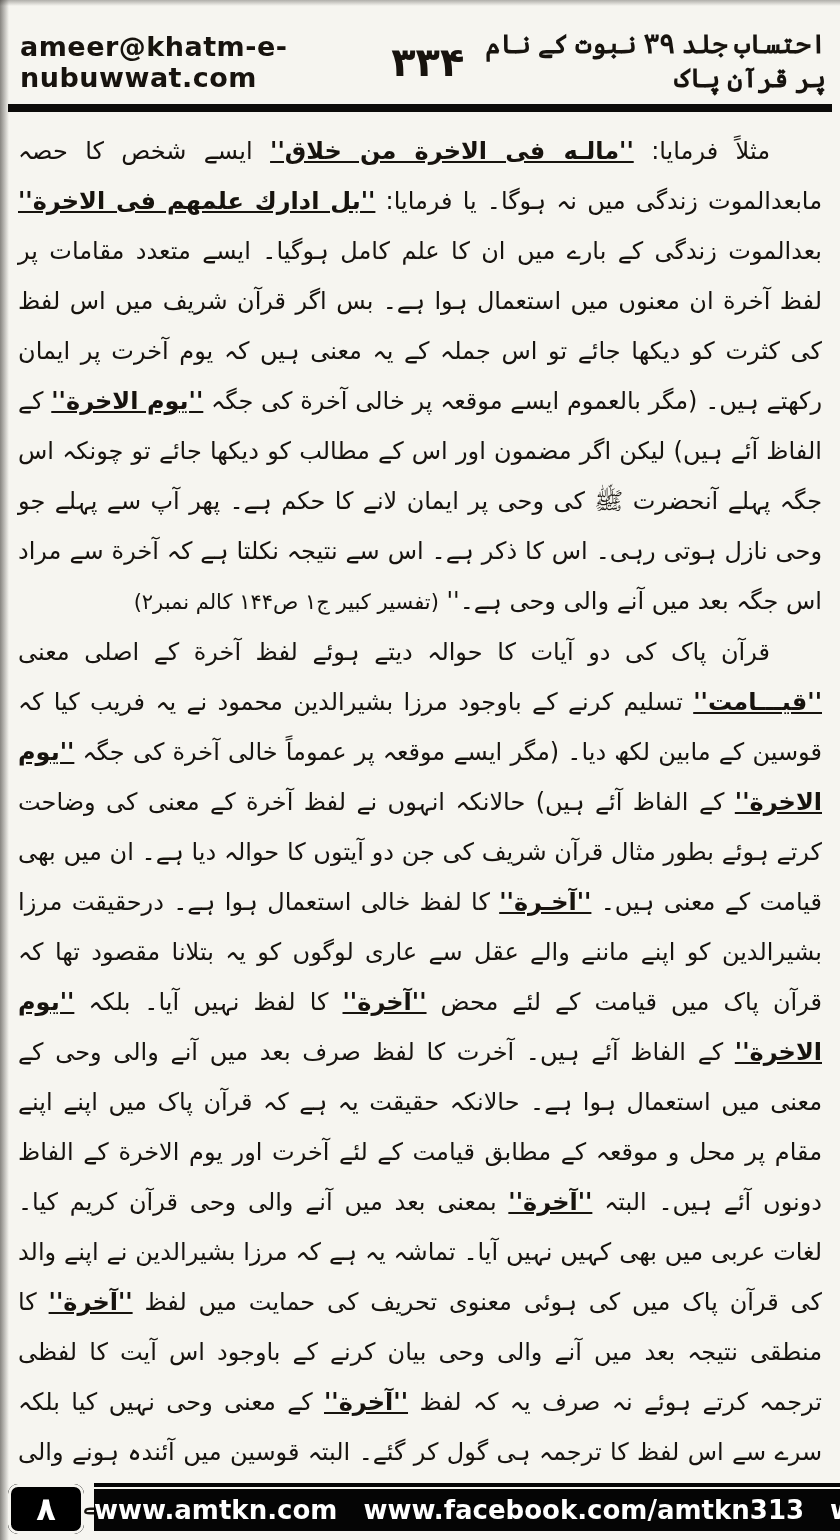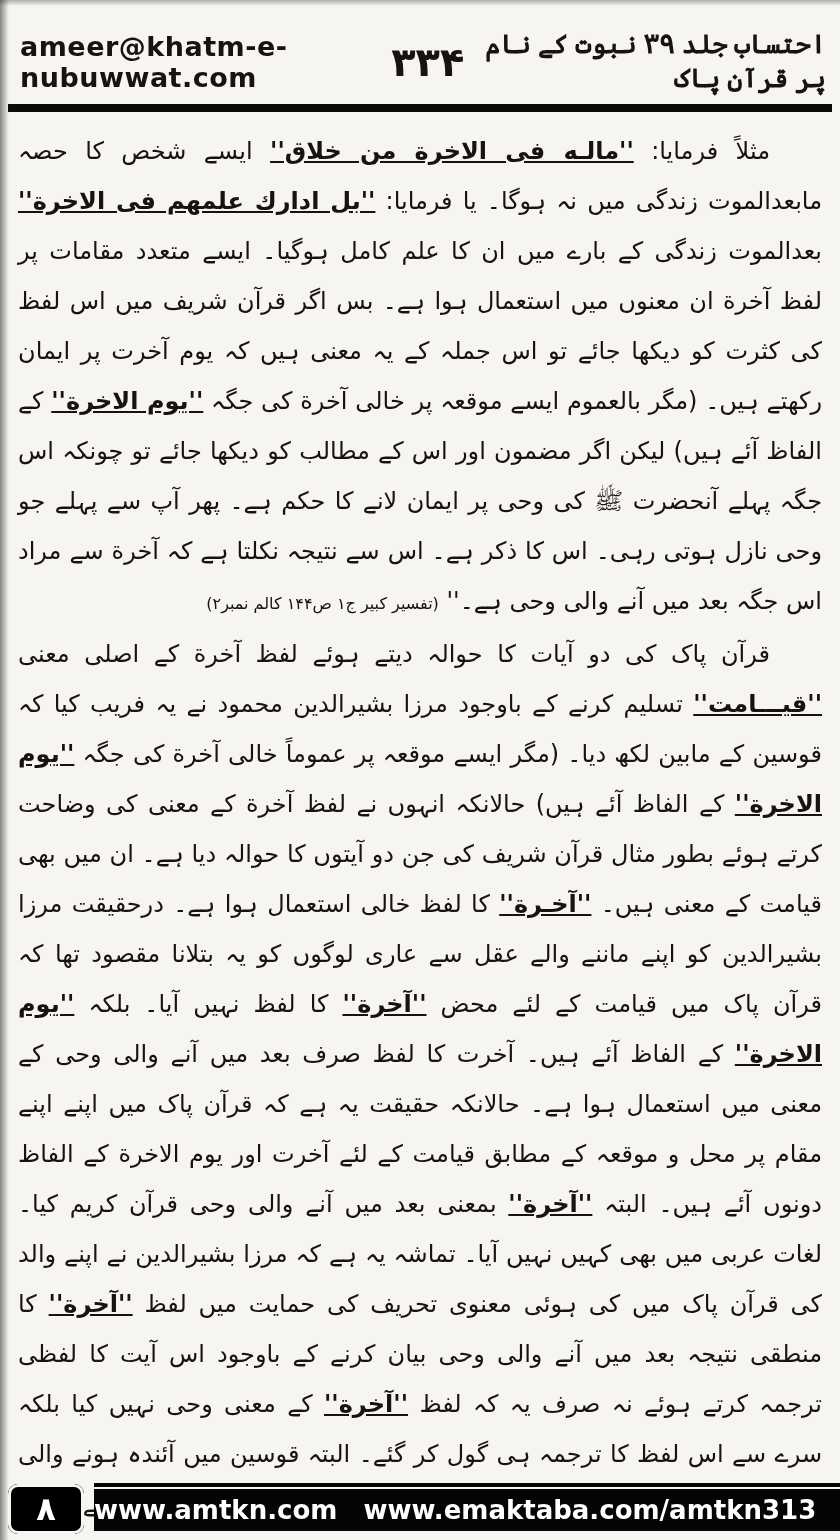--- a/index.html
+++ b/index.html
@@ -39,21 +39,21 @@
     text-align:justify;
     padding:14px 18px 0 18px;
     font-size:24px;
     line-height:50px;
     height:1396px;
     overflow:hidden;
   }
   .para{margin:0;}
   .para.indent{text-indent:52px;}
   .seg.bold{font-weight:bold;text-decoration:underline;}
-  .seg.cite{font-size:16px;margin-left:47px;}
+  .seg.cite{font-size:21px;margin-left:47px;}
 
   .footer{
     position:absolute;left:0;right:0;bottom:5px;
     display:flex;align-items:center;gap:10px;
     padding-left:8px;height:52px;z-index:6;
   }
   .page-num-box{
     width:76px;height:50px;flex:0 0 auto;
     background:#000;border-radius:10px;
     box-shadow:inset 0 0 0 3px #f6f5f0, inset 0 0 0 6px #000;
@@ -91,18 +91,18 @@
       <div class="para indent"><span class="seg">مثلاً فرمایا: </span><span class="seg bold">''مالـه فی الاخرة من خلاق''</span><span class="seg"> ایسے شخص کا حصہ مابعدالموت زندگی میں نہ ہوگا۔ یا فرمایا: </span><span class="seg bold">''بل ادارك علمهم فی الاخرة''</span><span class="seg"> بعدالموت زندگی کے بارے میں ان کا علم کامل ہوگیا۔ ایسے متعدد مقامات پر لفظ آخرة ان معنوں میں استعمال ہوا ہے۔ بس اگر قرآن شریف میں اس لفظ کی کثرت کو دیکھا جائے تو اس جملہ کے یہ معنی ہیں کہ یوم آخرت پر ایمان رکھتے ہیں۔ (مگر بالعموم ایسے موقعہ پر خالی آخرة کی جگہ </span><span class="seg bold">''یوم الاخرة''</span><span class="seg"> کے الفاظ آئے ہیں) لیکن اگر مضمون اور اس کے مطالب کو دیکھا جائے تو چونکہ اس جگہ پہلے آنحضرت ﷺ کی وحی پر ایمان لانے کا حکم ہے۔ پھر آپ سے پہلے جو وحی نازل ہوتی رہی۔ اس کا ذکر ہے۔ اس سے نتیجہ نکلتا ہے کہ آخرة سے مراد اس جگہ بعد میں آنے والی وحی ہے۔'' </span><span class="seg cite">(تفسیر کبیر ج۱ ص۱۴۴ کالم نمبر۲)</span></div>
       <div class="para indent"><span class="seg">قرآن پاک کی دو آیات کا حوالہ دیتے ہوئے لفظ آخرة کے اصلی معنی </span><span class="seg bold">''قیـــامت''</span><span class="seg"> تسلیم کرنے کے باوجود مرزا بشیرالدین محمود نے یہ فریب کیا کہ قوسین کے مابین لکھ دیا۔ (مگر ایسے موقعہ پر عموماً خالی آخرة کی جگہ </span><span class="seg bold">''یوم الاخرة''</span><span class="seg"> کے الفاظ آئے ہیں) حالانکہ انہوں نے لفظ آخرة کے معنی کی وضاحت کرتے ہوئے بطور مثال قرآن شریف کی جن دو آیتوں کا حوالہ دیا ہے۔ ان میں بھی قیامت کے معنی ہیں۔ </span><span class="seg bold">''آخـرة''</span><span class="seg"> کا لفظ خالی استعمال ہوا ہے۔ درحقیقت مرزا بشیرالدین کو اپنے ماننے والے عقل سے عاری لوگوں کو یہ بتلانا مقصود تھا کہ قرآن پاک میں قیامت کے لئے محض </span><span class="seg bold">''آخرة''</span><span class="seg"> کا لفظ نہیں آیا۔ بلکہ </span><span class="seg bold">''یوم الاخرة''</span><span class="seg"> کے الفاظ آئے ہیں۔ آخرت کا لفظ صرف بعد میں آنے والی وحی کے معنی میں استعمال ہوا ہے۔ حالانکہ حقیقت یہ ہے کہ قرآن پاک میں اپنے اپنے مقام پر محل و موقعہ کے مطابق قیامت کے لئے آخرت اور یوم الاخرة کے الفاظ دونوں آئے ہیں۔ البتہ </span><span class="seg bold">''آخرة''</span><span class="seg"> بمعنی بعد میں آنے والی وحی قرآن کریم کیا۔ لغات عربی میں بھی کہیں نہیں آیا۔ تماشہ یہ ہے کہ مرزا بشیرالدین نے اپنے والد کی قرآن پاک میں کی ہوئی معنوی تحریف کی حمایت میں لفظ </span><span class="seg bold">''آخرة''</span><span class="seg"> کا منطقی نتیجہ بعد میں آنے والی وحی بیان کرنے کے باوجود اس آیت کا لفظی ترجمہ کرتے ہوئے نہ صرف یہ کہ لفظ </span><span class="seg bold">''آخرة''</span><span class="seg"> کے معنی وحی نہیں کیا بلکہ سرے سے اس لفظ کا ترجمہ ہی گول کر گئے۔ البتہ قوسین میں آئندہ ہونے والی موعودہ باتیں لکھ دیا۔ پوری آیت کا ترجمہ ان کے الفاظ میں ملاحظہ کیجئے۔</span></div>
     </main>
 
   <footer class="footer">
     <div class="page-num-box">
       <span>۸</span>
     </div>
     <div class="footer-bar">
       <span>www.amtkn.com</span>
-      <span>www.emaktaba.com/amtkn313</span>
+      <span>www.facebook.com/amtkn313</span>
       <span>www.emaktaba.info</span>
     </div>
   </footer>
 
 </div>
 
 </body></html>

